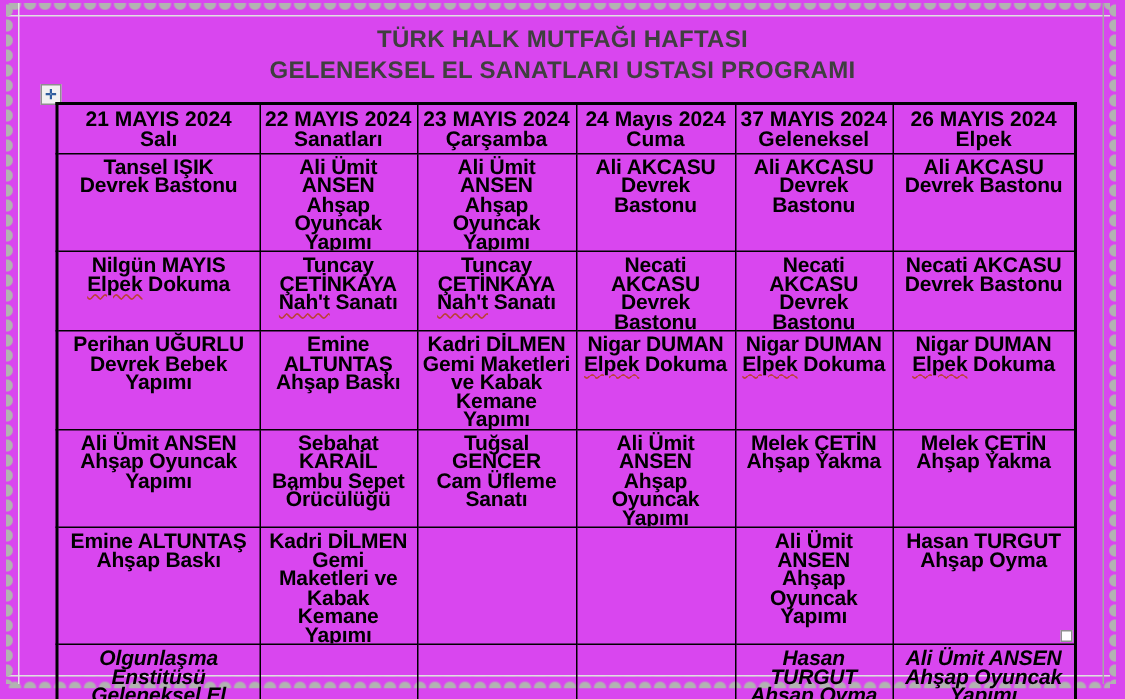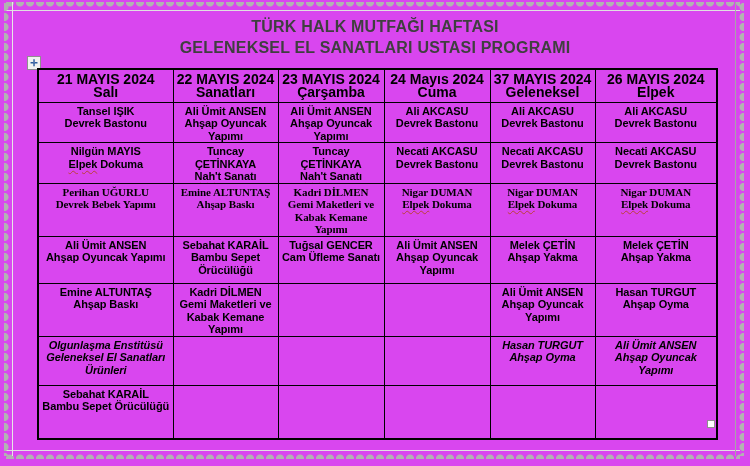--- a/index.html
+++ b/index.html
@@ -50,23 +50,23 @@
   table.program{
     position:absolute;left:37px;top:68px;
     border-collapse:collapse;table-layout:fixed;
     border:2px solid #000;
   }
   table.program th,table.program td{
     border:1.5px solid #000;vertical-align:top;text-align:center;
     color:#000;font-weight:bold;overflow:hidden;
   }
   table.program th{font-size:14px;line-height:13px;padding:3px 2px 0;}
-  table.program td{font-size:11px;line-height:12.5px;padding:2px 3px 0;letter-spacing:-0.1px;}
+  table.program td{font-size:14px;line-height:12.5px;padding:2px 3px 0;letter-spacing:-0.1px;}
   tr.hr{height:33px;}
-  tr.r0{height:33px;} tr.r1{height:36px;} tr.r2{height:53px;font-family:Liberation Serif, serif;} tr.r3{height:47px;}
+  tr.r0{height:33px;} tr.r1{height:36px;} tr.r2{height:53px;} tr.r3{height:47px;}
   tr.r4{height:51px;} tr.r5{height:49px;font-style:italic;} tr.r6{height:54px;}
   .misspell{
     text-decoration-line:underline;text-decoration-style:wavy;
     text-decoration-color:#bb4136;text-decoration-thickness:1px;
     text-underline-offset:2px;
   }
   
   .resize-handle{
     position:absolute;left:707px;top:420px;width:6px;height:6px;
     background:#ffffff;border:1px solid #8f8f8f;cursor:nwse-resize;

